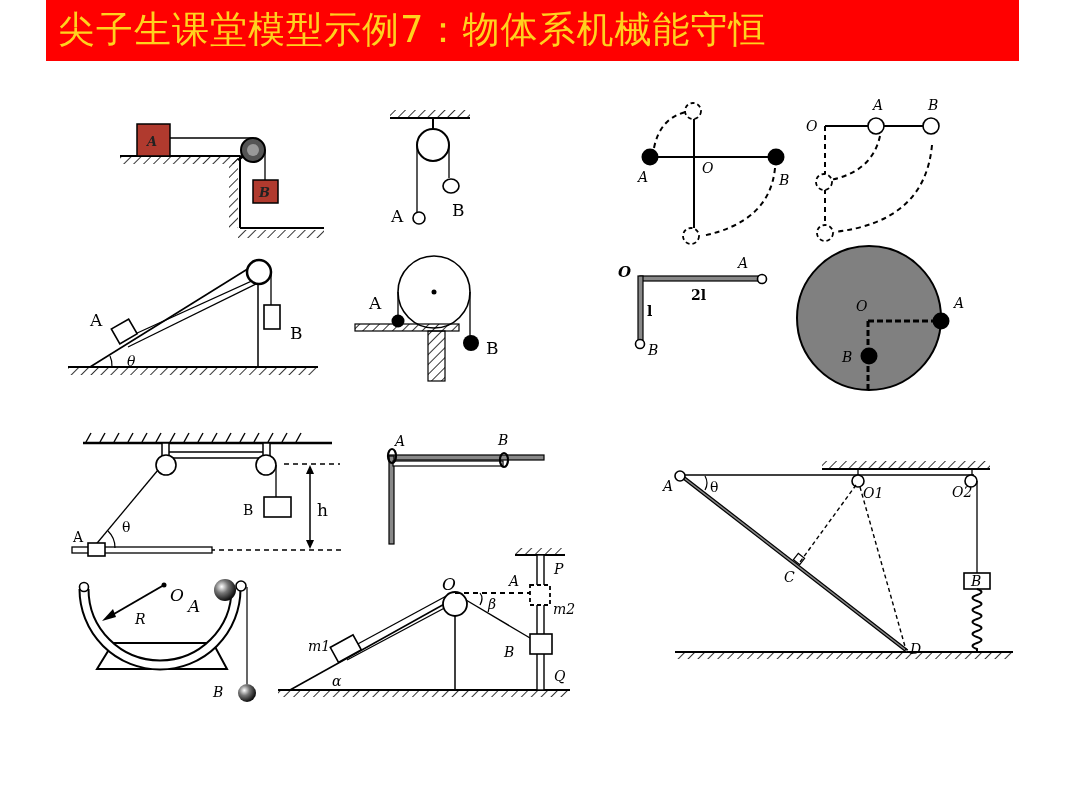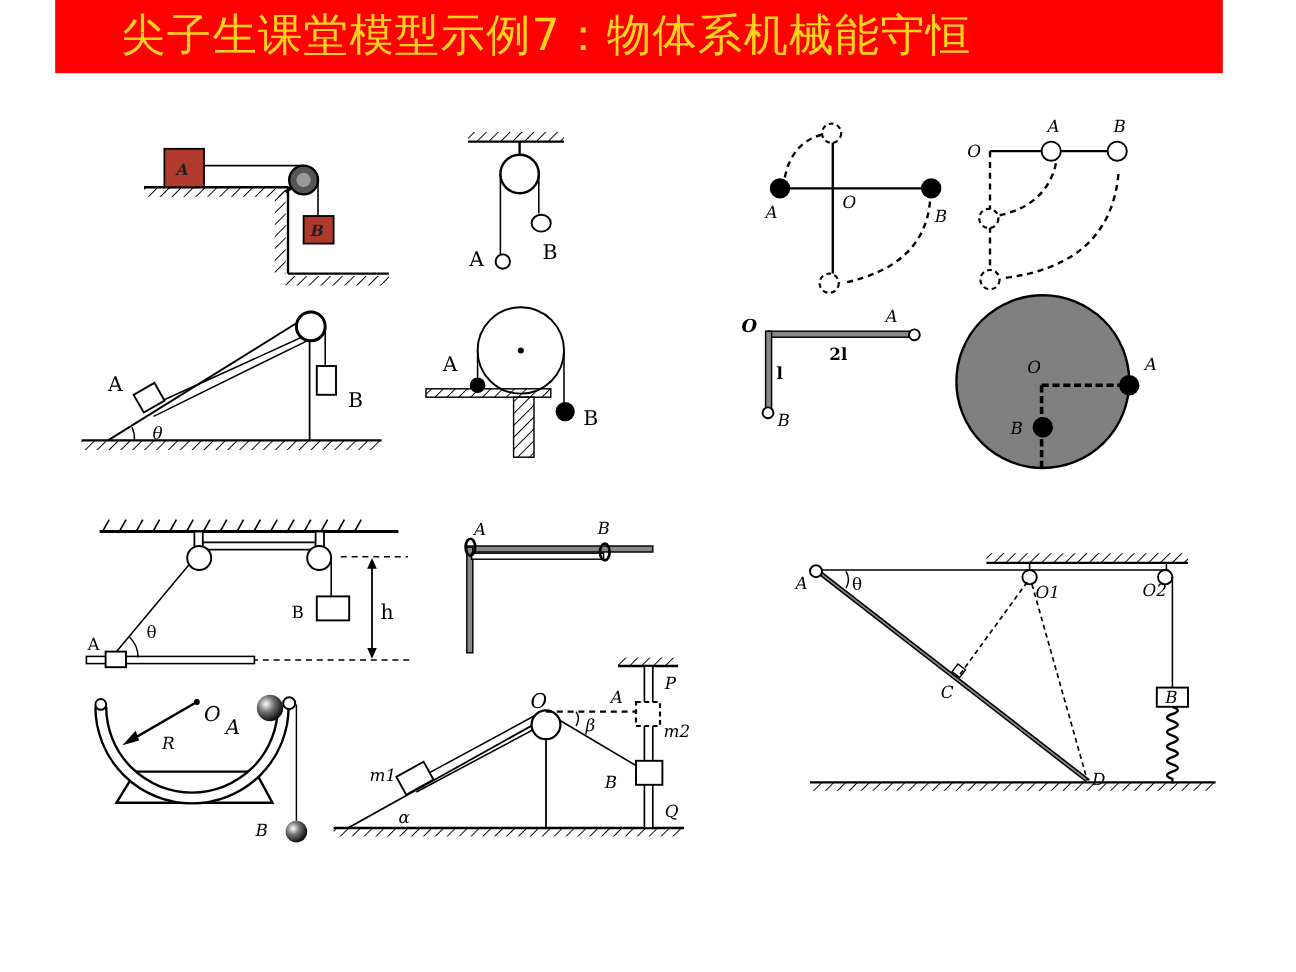--- a/index.html
+++ b/index.html
@@ -1,18 +1,18 @@
 <!DOCTYPE html>
 <html><head>
 <meta charset="utf-8">
 <style>
   html,body{margin:0;padding:0;background:#ffffff;}
   body{width:1080px;height:810px;position:relative;overflow:hidden;font-family:"DejaVu Serif",serif;}
   .banner{position:absolute;left:46px;top:0;width:973px;height:61px;background:#ff0000;}
-  .banner-title{position:absolute;left:12px;top:4px;font-family:"DejaVu Sans",sans-serif;font-size:37px;color:#ffd21e;letter-spacing:1px;white-space:nowrap;line-height:52px;margin-left:43px;}
+  .banner-title{position:absolute;left:12px;top:4px;font-family:"DejaVu Sans",sans-serif;font-size:37px;color:#ffd21e;letter-spacing:1px;white-space:nowrap;line-height:52px;}
   svg.stage{position:absolute;left:0;top:0;width:1080px;height:810px;}
   .lbl{font-family:"DejaVu Serif",serif;font-size:17px;fill:#000;}
   .it{font-style:italic;}
   .sm{font-size:14px;}
   .blk{font-family:"DejaVu Serif",serif;font-size:13px;fill:#222;font-style:italic;font-weight:bold;}
 </style>
 </head>
 <body>
 
 <div class="banner">

